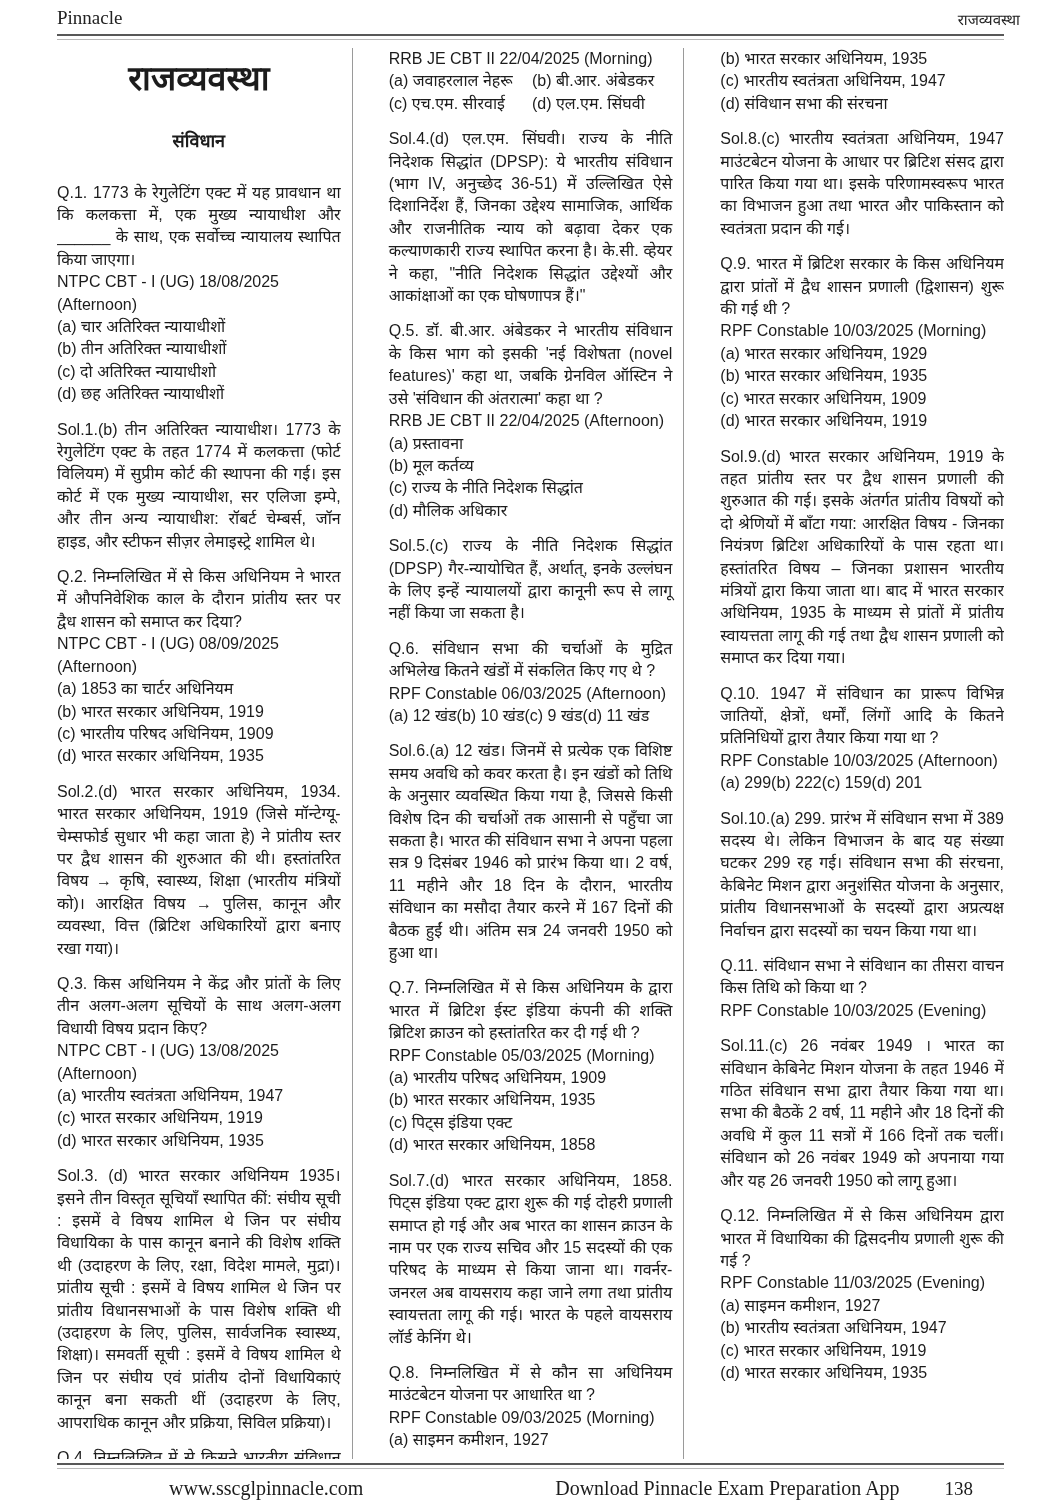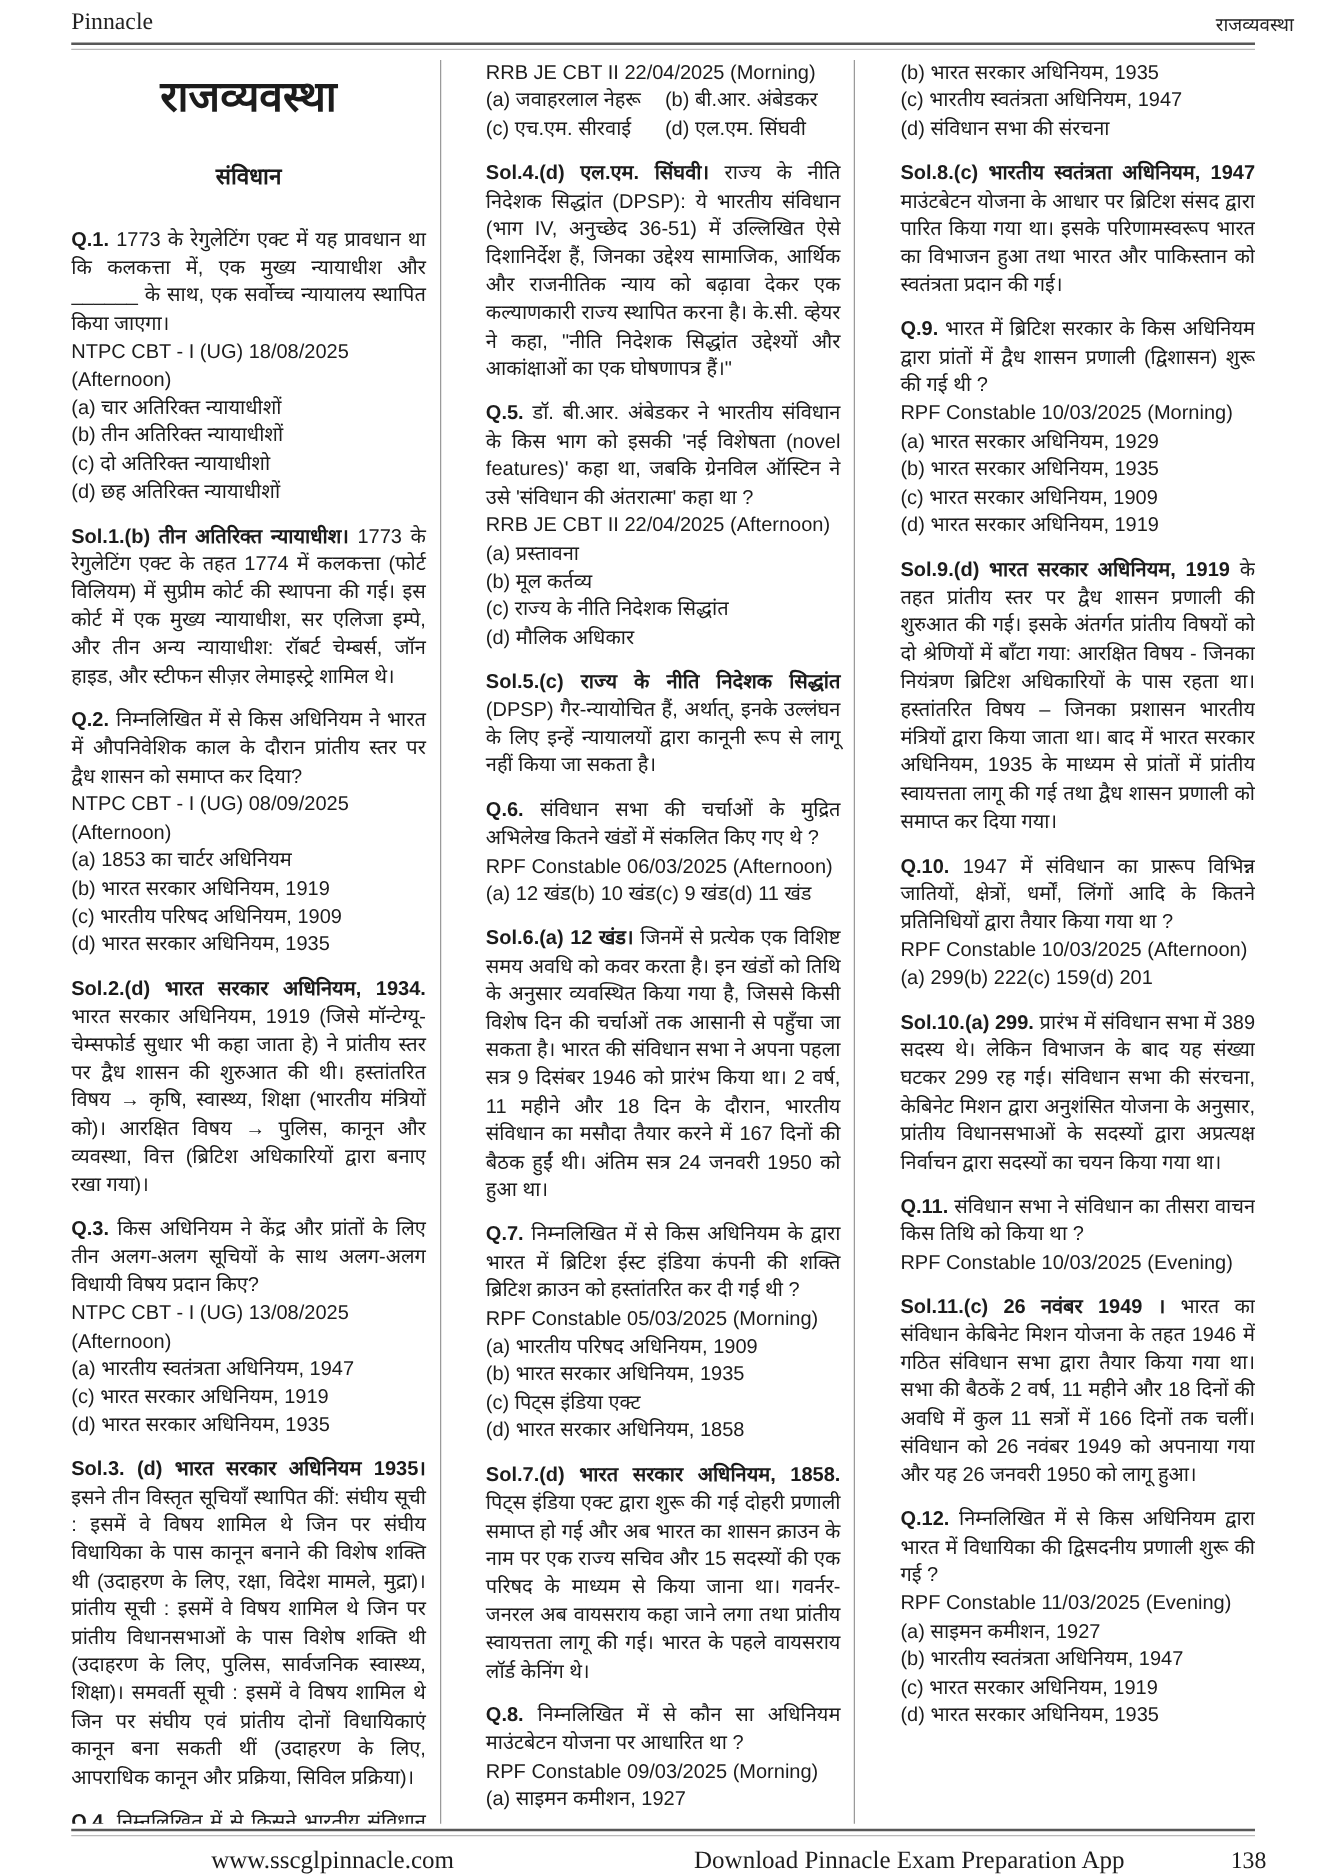--- a/index.html
+++ b/index.html
@@ -5,21 +5,21 @@
   html,body { margin:0; padding:0; background:#ffffff; }
   .page {
     position:relative; width:1061px; height:1500px; overflow:hidden;
     background:#ffffff; color:#1c1c1c;
     font-family:"Liberation Sans", sans-serif;
     display:flex; flex-direction:column;
     box-sizing:border-box;
   }
   .header {
     display:flex; justify-content:space-between; align-items:flex-end;
-    padding:7px 26px 5px 57px;
+    padding:7px 41px 5px 57px;
   }
   .brand { font-family:"Liberation Serif", serif; font-size:19px; color:#222; }
   .topic { font-size:15px; color:#222; }
   .rule {
     margin:0 57px; height:3px;
     border-top:2px solid #585858; border-bottom:1px solid #b9b9b9;
   }
   .content {
     flex:1; display:flex; padding:8px 57px 4px 57px; box-sizing:border-box;
     overflow:hidden;
@@ -38,29 +38,29 @@
   .subtitle-block {
     font-size:18px; line-height:1.3; font-weight:bold; text-align:center;
     margin:0 0 28px 0;
   }
   .qtext, .soltext { text-align:justify; margin:0; }
   .exam { text-align:left; }
   .options { }
   .options .opt { text-align:left; }
   .options.per2 { display:grid; grid-template-columns:1.02fr 1fr; }
   .options.per4 { display:flex; justify-content:flex-start; }
-  b { font-weight:bold; }
+  b { font-weight:normal; }
 
   .footer-rule {
     margin:0 57px; height:3px;
     border-top:2px solid #585858; border-bottom:1px solid #b9b9b9;
   }
   .footer {
     display:flex; align-items:center;
-    padding:8px 48px 0 57px;
+    padding:8px 88px 0 57px;
     font-family:"Liberation Serif", serif; font-size:20px; color:#1c1c1c;
   }
   .footer-site { margin-left:112px; }
   .footer-app  { margin-left:192px; }
   .footer-page { margin-left:auto; font-size:19px; }
 </style>
 </head>
 <body>
 
 <div class="page">

